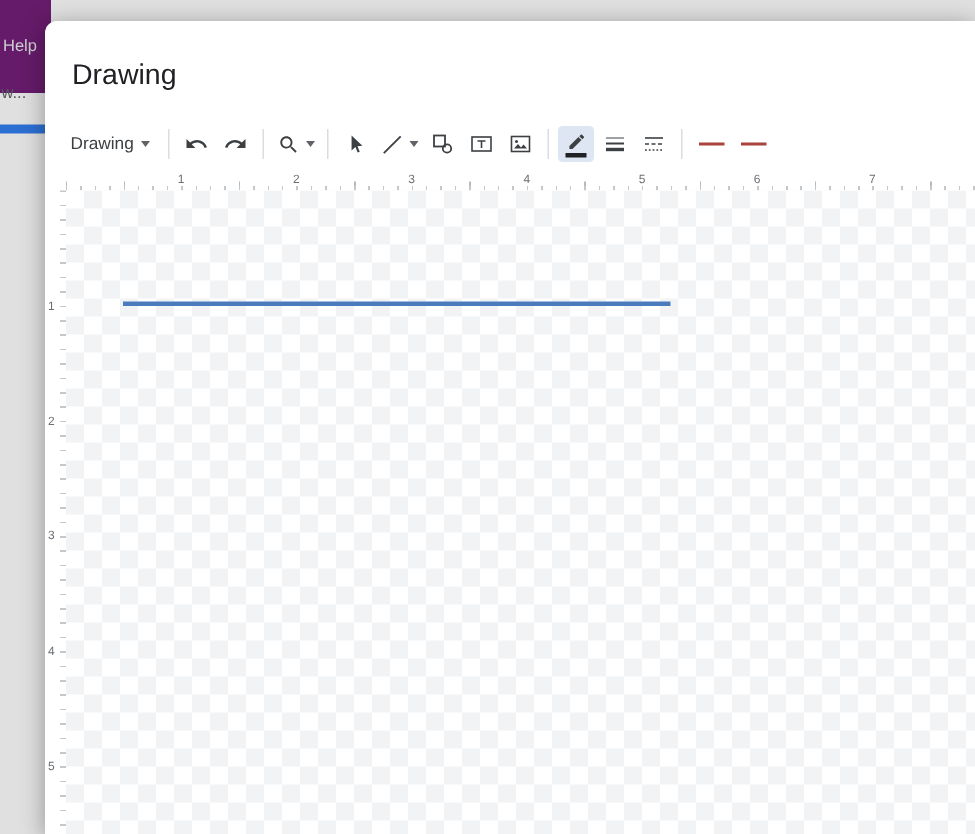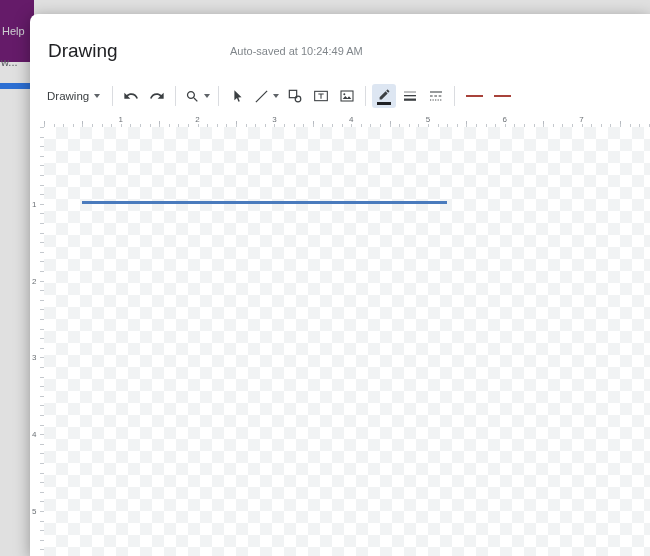--- a/index.html
+++ b/index.html
@@ -55,21 +55,20 @@
     <div class="menu-dark">
       <span class="help">Help</span>
     </div>
     <span class="wtext">w...</span>
     <div class="bluebar"></div>
   </div>
   <div class="scrim"></div>
 
   <div class="dialog">
     <div class="dlg-title">Drawing</div>
-    <div class="autosave">Auto-saved at 10:24:49 AM</div>
 
     <div class="toolbar">
       <div class="tb-btn actions-btn">
         <span>Drawing</span>
         <span class="caret" style="margin-left:0;"></span>
       </div>
       <div class="sep"></div>
 
       <div class="tb-btn">
         <svg width="16" height="16" viewBox="0 0 24 24">

